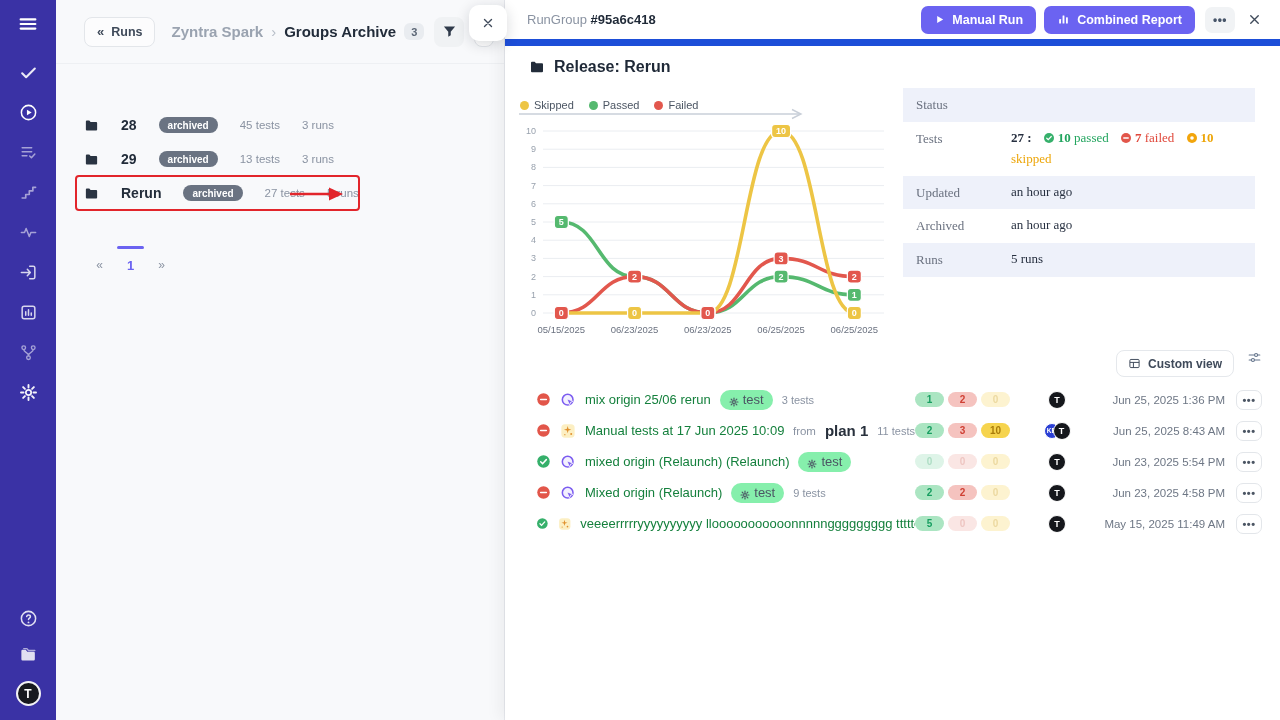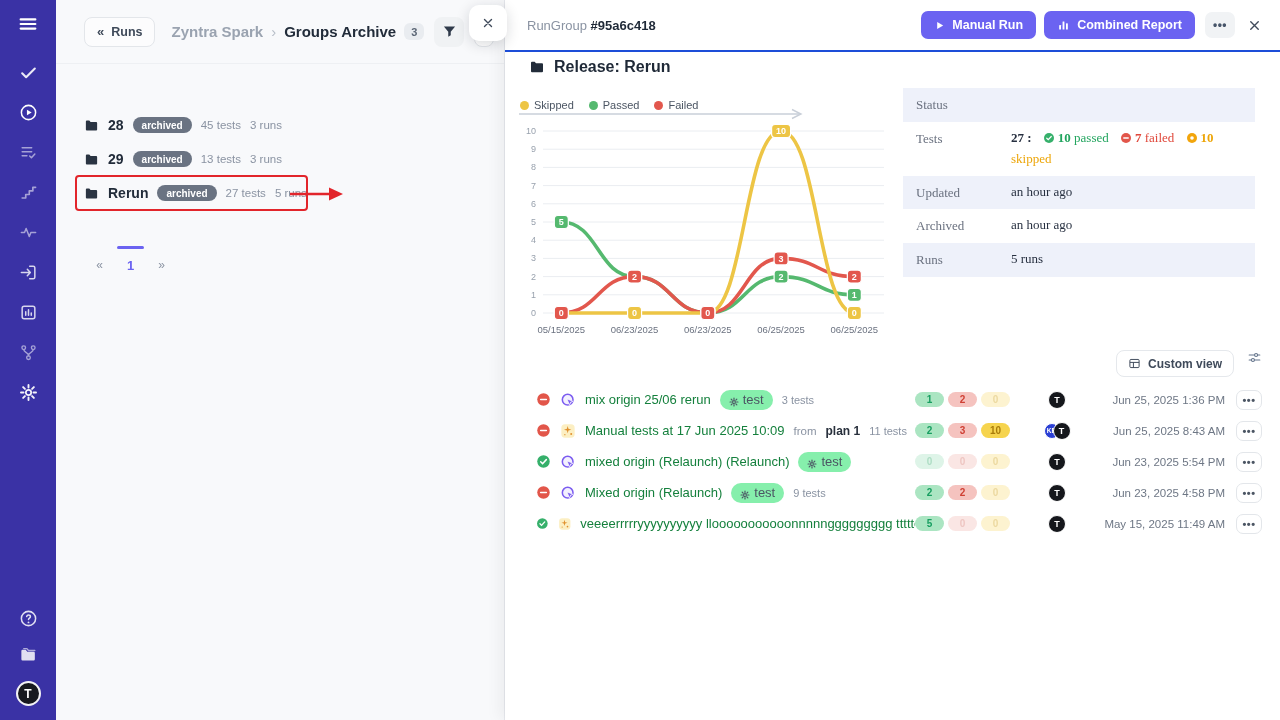--- a/index.html
+++ b/index.html
@@ -34,21 +34,21 @@
     padding:2.5px 7px; }
   .filter-btn { width:30px; height:30px; border-radius:8px; background:#f0f2f4; display:flex;
     align-items:center; justify-content:center; color:#2f3a4a; cursor:pointer; flex-shrink:0; }
   .search-box { flex:1; min-width:0; height:30px; border:1px solid #e3e6ea; border-radius:8px;
     background:#fff; display:flex; align-items:center; gap:6px; padding:0 9px; color:#9aa3b3; }
   .search-box input { border:none; outline:none; width:100%; font-size:13px; color:#334155;
     font-family:"Liberation Sans", sans-serif; background:transparent; }
   .search-box input::placeholder { color:#a3abb6; }
 
   .groups { position:absolute; left:28px; top:108px; }
-  .group-row { display:inline-flex; align-items:center; gap:9px; height:34px; position:relative;
+  .group-row { display:inline-flex; align-items:center; gap:22px; height:34px; position:relative;
     white-space:nowrap; cursor:pointer; }
   .group-row { display:flex; width:max-content; }
   .g-name { font-size:14px; font-weight:600; color:#222c3a; }
   .g-badge { background:#6a7382; color:#fff; font-size:10px; font-weight:600; border-radius:10px;
     padding:2.5px 9px; }
   .g-meta { font-size:11.5px; color:#8a93a2; }
   .group-row.hl::after { content:""; position:absolute; left:-9px; right:-1px; top:-1px; bottom:-1px;
     border:2.5px solid #e2252b; border-radius:4px; pointer-events:none; }
   .red-arrow { position:absolute; left:232px; top:184px; pointer-events:none; }
 
@@ -58,21 +58,21 @@
   .page-item.active { color:#6b63f1; font-weight:600; font-size:13px; }
   .page-item.active::before { content:""; position:absolute; top:0; left:2px; right:2px; height:2.5px;
     background:#6b63f1; border-radius:2px; }
 
   .panel-close { position:absolute; top:5px; left:469px; width:38px; height:36px; background:#fff;
     border-radius:10px; box-shadow:0 3px 14px rgba(20,25,40,.16); display:flex; align-items:center;
     justify-content:center; color:#3f4a5a; cursor:pointer; z-index:6; }
 
   
   .detail { flex:1; background:#fff; position:relative; box-shadow:-6px 0 14px rgba(0,0,0,.05); }
-  .dt-header { height:52px; border-bottom:2px solid #1d4ed8; display:flex; align-items:center;
+  .dt-header { height:46px; border-bottom:7px solid #1d4ed8; display:flex; align-items:center;
     padding:0 16px 0 22px; }
   .dt-id-wrap { font-size:13px; color:#8a93a2; white-space:nowrap; }
   .dt-id { color:#1f2937; font-weight:700; }
   .dt-spacer { flex:1; }
   .btn-primary { height:28px; background:#6b63f1; color:#fff; border:none; border-radius:7px;
     font-size:12.5px; font-weight:600; display:flex; align-items:center; gap:7px; padding:0 13px;
     margin-left:8px; cursor:pointer; font-family:"Liberation Sans", sans-serif; }
   .btn-more { width:30px; height:26px; background:#f1f3f5; border:none; border-radius:7px; color:#475569;
     margin-left:10px; cursor:pointer; font-size:12px; font-weight:700; letter-spacing:.5px; line-height:1; }
   .btn-close { margin-left:12px; margin-right:2px; color:#3f4a5a; display:flex; cursor:pointer; }
@@ -105,21 +105,21 @@
   .sliders-btn { color:#64748b; display:flex; cursor:pointer; }
 
   .runs-list { position:absolute; left:0; right:0; top:384px; }
   .run-row { height:31px; display:flex; align-items:center; padding:0 18px 0 31px; cursor:pointer; }
   .run-left { display:flex; align-items:center; gap:9px; min-width:0; flex:1; overflow:hidden; }
   .run-title { font-size:13px; color:#15803d; white-space:nowrap; overflow:hidden; }
   .tag-pill { background:#86efac; border-radius:10px; padding:2.5px 9px; font-size:13px; color:#4b5563;
     display:flex; align-items:flex-end; gap:4px; white-space:nowrap; flex-shrink:0; }
   .run-tests { font-size:11px; color:#8a93a2; white-space:nowrap; flex-shrink:0; }
   .run-from { font-size:11.5px; color:#8a93a2; white-space:nowrap; }
-  .run-plan { font-size:12px; font-weight:700; color:#28303c; white-space:nowrap; }
+  .run-plan { font-size:15px; font-weight:700; color:#28303c; white-space:nowrap; }
   .run-right { display:flex; align-items:center; flex-shrink:0; }
   .pills { display:flex; gap:4px; width:98px; }
   .pill { width:29px; height:15px; border-radius:8px; font-size:10px; font-weight:700; display:flex;
     align-items:center; justify-content:center; }
   .pill.p1 { background:#abe5c2; color:#179e60; } .pill.p0 { background:#def4e8; color:#aeddc4; }
   .pill.f1 { background:#f5c3bf; color:#cf3f33; } .pill.f0 { background:#fae6e4; color:#eec6c2; }
   .pill.s1 { background:#f6d44e; color:#a97c0a; } .pill.s0 { background:#fdf3d0; color:#ecd9a0; }
   .avatars { width:64px; display:flex; justify-content:center; align-items:center; margin-left:12px; }
   .avatar { width:18px; height:18px; border-radius:50%; background:#15171c; color:#fff; font-size:9px;
     font-weight:700; display:flex; align-items:center; justify-content:center; border:1.5px solid #fff;

